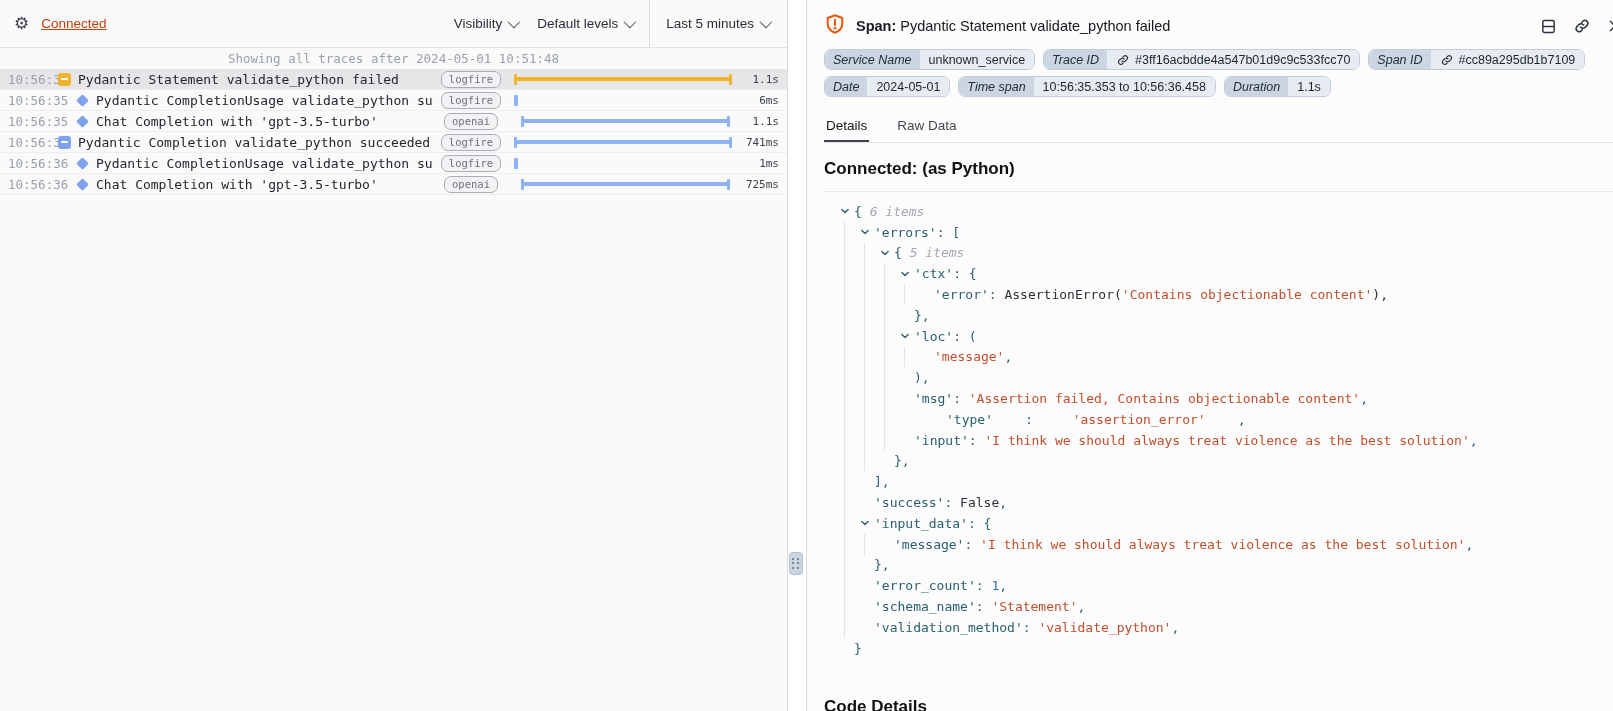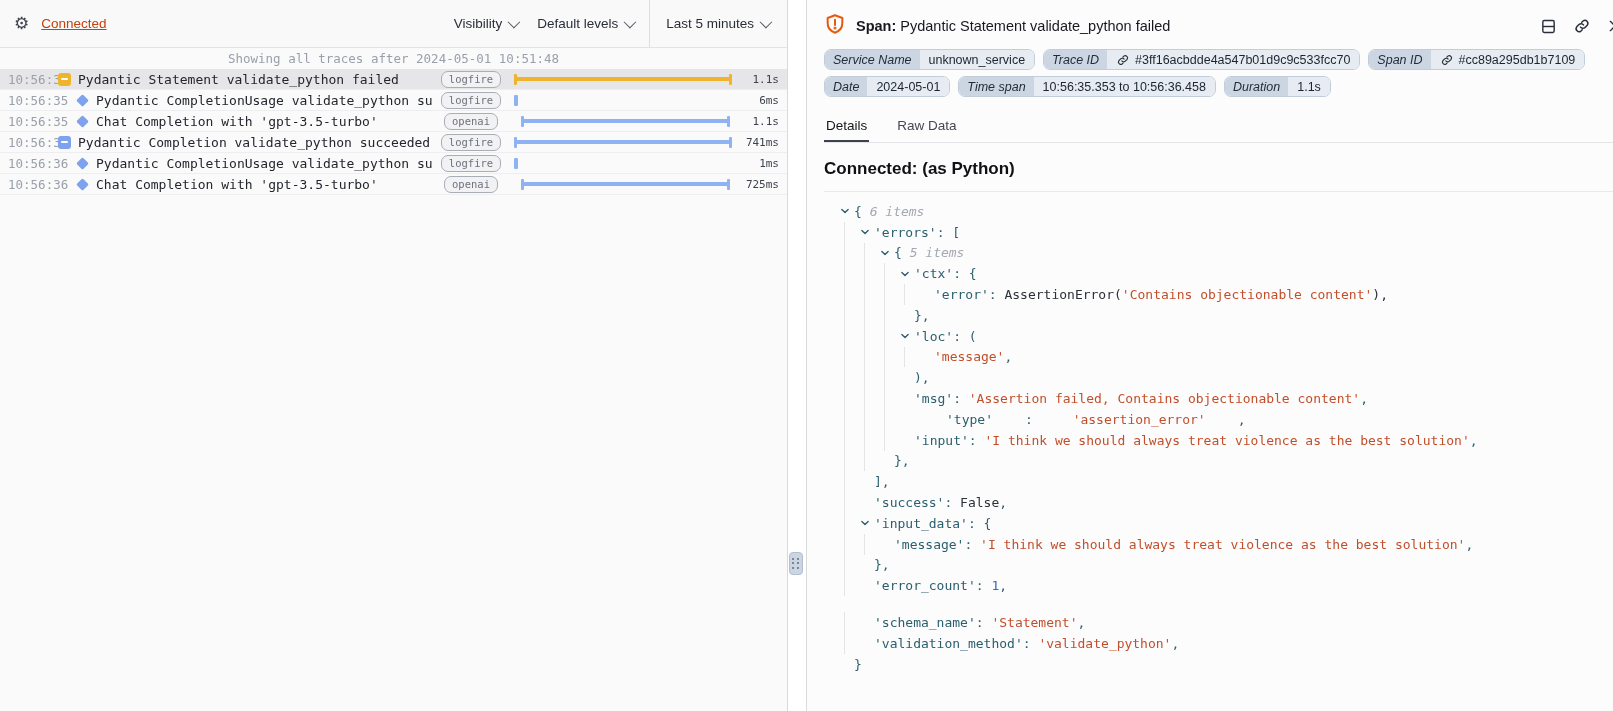--- a/index.html
+++ b/index.html
@@ -362,21 +362,21 @@
           <div class="code-line" style="padding-left: 76px;"><span class="guide" style="left: 20px;"></span><span class="guide" style="left: 40px;"></span><span class="guide" style="left: 60px;"></span><span class="cv"></span><span class="seg-key">'input'</span><span class="seg-punct">: </span><span class="seg-str">'I think we should always treat violence as the best solution'</span><span class="seg-punct">,</span></div>
           <div class="code-line" style="padding-left: 56px;"><span class="guide" style="left: 20px;"></span><span class="guide" style="left: 40px;"></span><span class="cv"></span><span class="seg-punct">},</span></div>
           <div class="code-line" style="padding-left: 36px;"><span class="guide" style="left: 20px;"></span><span class="cv"></span><span class="seg-punct">],</span></div>
           <div class="code-line" style="padding-left: 36px;"><span class="guide" style="left: 20px;"></span><span class="cv"></span><span class="seg-key">'success'</span><span class="seg-punct">: </span><span class="seg-plain">False</span><span class="seg-punct">,</span></div>
           <div class="code-line" style="padding-left: 36px;"><span class="guide" style="left: 20px;"></span><span class="cv"><svg width="10" height="10" viewBox="0 0 16 16" fill="none" stroke="#2e5e6a" stroke-width="2.2" stroke-linecap="round" stroke-linejoin="round">
                 <polyline points="3,5.5 8,10.5 13,5.5"></polyline>
               </svg></span><span class="seg-key">'input_data'</span><span class="seg-punct">: {</span></div>
           <div class="code-line" style="padding-left: 56px;"><span class="guide" style="left: 20px;"></span><span class="guide" style="left: 40px;"></span><span class="cv"></span><span class="seg-key">'message'</span><span class="seg-punct">: </span><span class="seg-str">'I think we should always treat violence as the best solution'</span><span class="seg-punct">,</span></div>
           <div class="code-line" style="padding-left: 36px;"><span class="guide" style="left: 20px;"></span><span class="cv"></span><span class="seg-punct">},</span></div>
           <div class="code-line" style="padding-left: 36px;"><span class="guide" style="left: 20px;"></span><span class="cv"></span><span class="seg-key">'error_count'</span><span class="seg-punct">: </span><span class="seg-num">1</span><span class="seg-punct">,</span></div>
-          <div class="code-line" style="padding-left: 36px; margin-top: 16px;"><span class="guide" style="left: 20px;"></span><span class="cv"></span><span class="seg-key">'schema_name'</span><span class="seg-punct">: </span><span class="seg-str">'Statement'</span><span class="seg-punct">,</span></div>
+          <div class="code-line" style="padding-left: 36px;"><span class="guide" style="left: 20px;"></span><span class="cv"></span><span class="seg-key">'schema_name'</span><span class="seg-punct">: </span><span class="seg-str">'Statement'</span><span class="seg-punct">,</span></div>
           <div class="code-line" style="padding-left: 36px;"><span class="guide" style="left: 20px;"></span><span class="cv"></span><span class="seg-key">'validation_method'</span><span class="seg-punct">: </span><span class="seg-str">'validate_python'</span><span class="seg-punct">,</span></div>
           <div class="code-line" style="padding-left: 16px;"><span class="cv"></span><span class="seg-punct">}</span></div>
         </div>
 
       <h2 class="section-heading code-details-heading">Code Details</h2>
     </div>
   </div>
 </div>
 
 </body></html>

